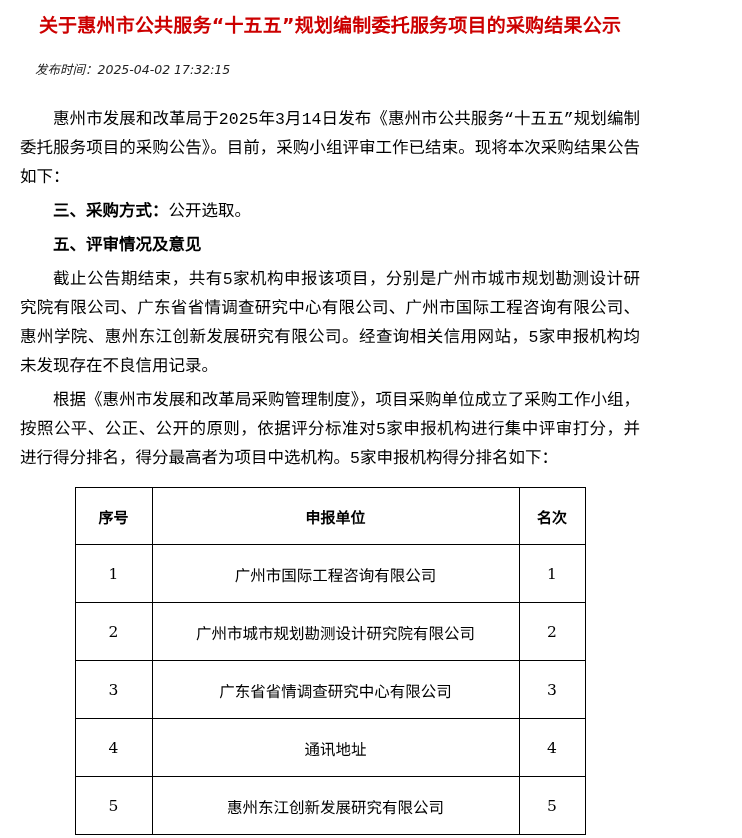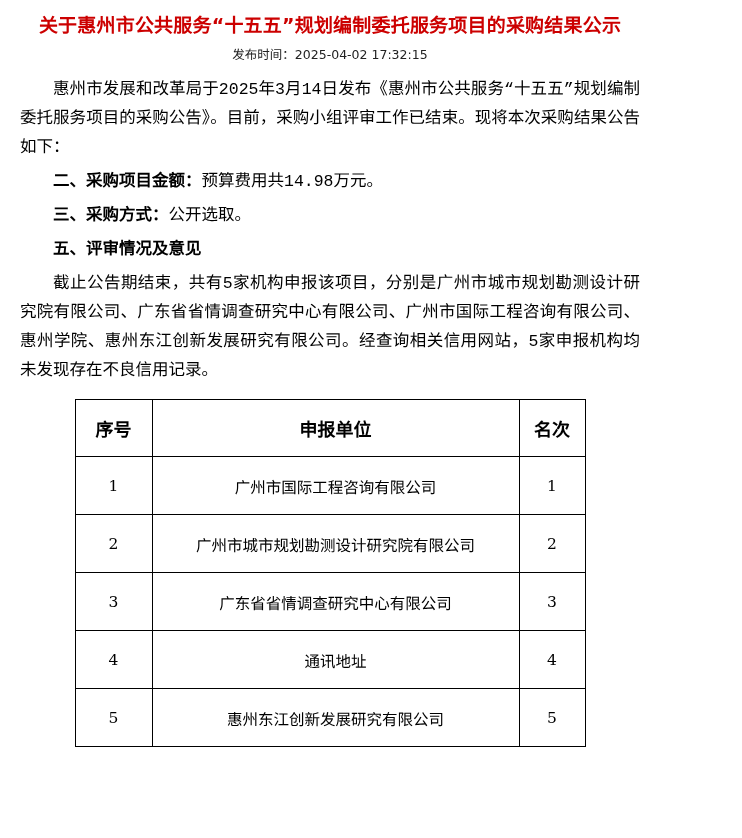--- a/index.html
+++ b/index.html
@@ -26,27 +26,28 @@
     padding: 12px 10px 0 10px;
     text-align: center;
     color: #cc0000;
     font-family: "DejaVu Sans", "Liberation Sans", sans-serif;
     font-weight: bold;
     font-size: 19px;
     line-height: 26px;
     letter-spacing: 0.2px;
   }
   .publish-line {
-    margin: 0;
+    margin: 15px;
     padding-top: 9px;
-    text-align: center;
+    text-align: left;
     font-family: "DejaVu Sans", "Liberation Sans", sans-serif;
     font-size: 12.5px;
     line-height: 16px;
     color: #222222;
+    font-style: italic;
   }
   .body-block {
     padding-top: 12px;
   }
   p.para {
     margin: 0 0 5px 0;
     font-size: 16.5px;
     line-height: 29px;
     text-align: justify;
     text-justify: inter-ideograph;
@@ -71,21 +72,21 @@
   table.rank-table th {
     border: 1px solid #000000;
     text-align: center;
     vertical-align: middle;
     font-size: 15.5px;
     padding: 0 4px;
   }
   table.rank-table th {
     height: 56px;
     font-weight: bold;
-    font-size: 18px;
+    font-size: 15px;
   }
   table.rank-table td {
     height: 57px;
     font-weight: normal;
   }
   col.c-idx { width: 77px; }
   col.c-name { width: 367px; }
   col.c-rank { width: 66px; }
 </style>
 </head>
@@ -97,37 +98,37 @@
 
   <div class="publish-line">发布时间：2025-04-02 17:32:15</div>
 
   <div class="body-block">
 
     <p class="para">
       <span>惠州市发展和改革局于2025年3月14日发布《惠州市公共服务“十五五”规划编制委托服务项目的采购公告》。目前，采购小组评审工作已结束。现将本次采购结果公告如下：</span>
     </p>
 
 
-    <p class="para">
-      <span class="sec-label">二、采购项目金额：</span><span>预算费用共14.98万元。</span>
-    </p>
 
     <p class="para">
       <span class="sec-label">三、采购方式：</span><span>公开选取。</span>
     </p>
 
 
     <p class="para">
       <span class="sec-label">五、评审情况及意见</span>
     </p>
 
     <p class="para">
       <span>截止公告期结束，共有5家机构申报该项目，分别是广州市城市规划勘测设计研究院有限公司、广东省省情调查研究中心有限公司、广州市国际工程咨询有限公司、惠州学院、惠州东江创新发展研究有限公司。经查询相关信用网站，5家申报机构均未发现存在不良信用记录。</span>
     </p>
 
+    <p class="para">
+      <span>根据《惠州市发展和改革局采购管理制度》，项目采购单位成立了采购工作小组，按照公平、公正、公开的原则，依据评分标准对5家申报机构进行集中评审打分，并进行得分排名，得分最高者为项目中选机构。5家申报机构得分排名如下：</span>
+    </p>
 
   </div>
 
   <div class="table-wrap">
     <table class="rank-table">
       <colgroup>
         <col class="c-idx">
         <col class="c-name">
         <col class="c-rank">
       </colgroup>

